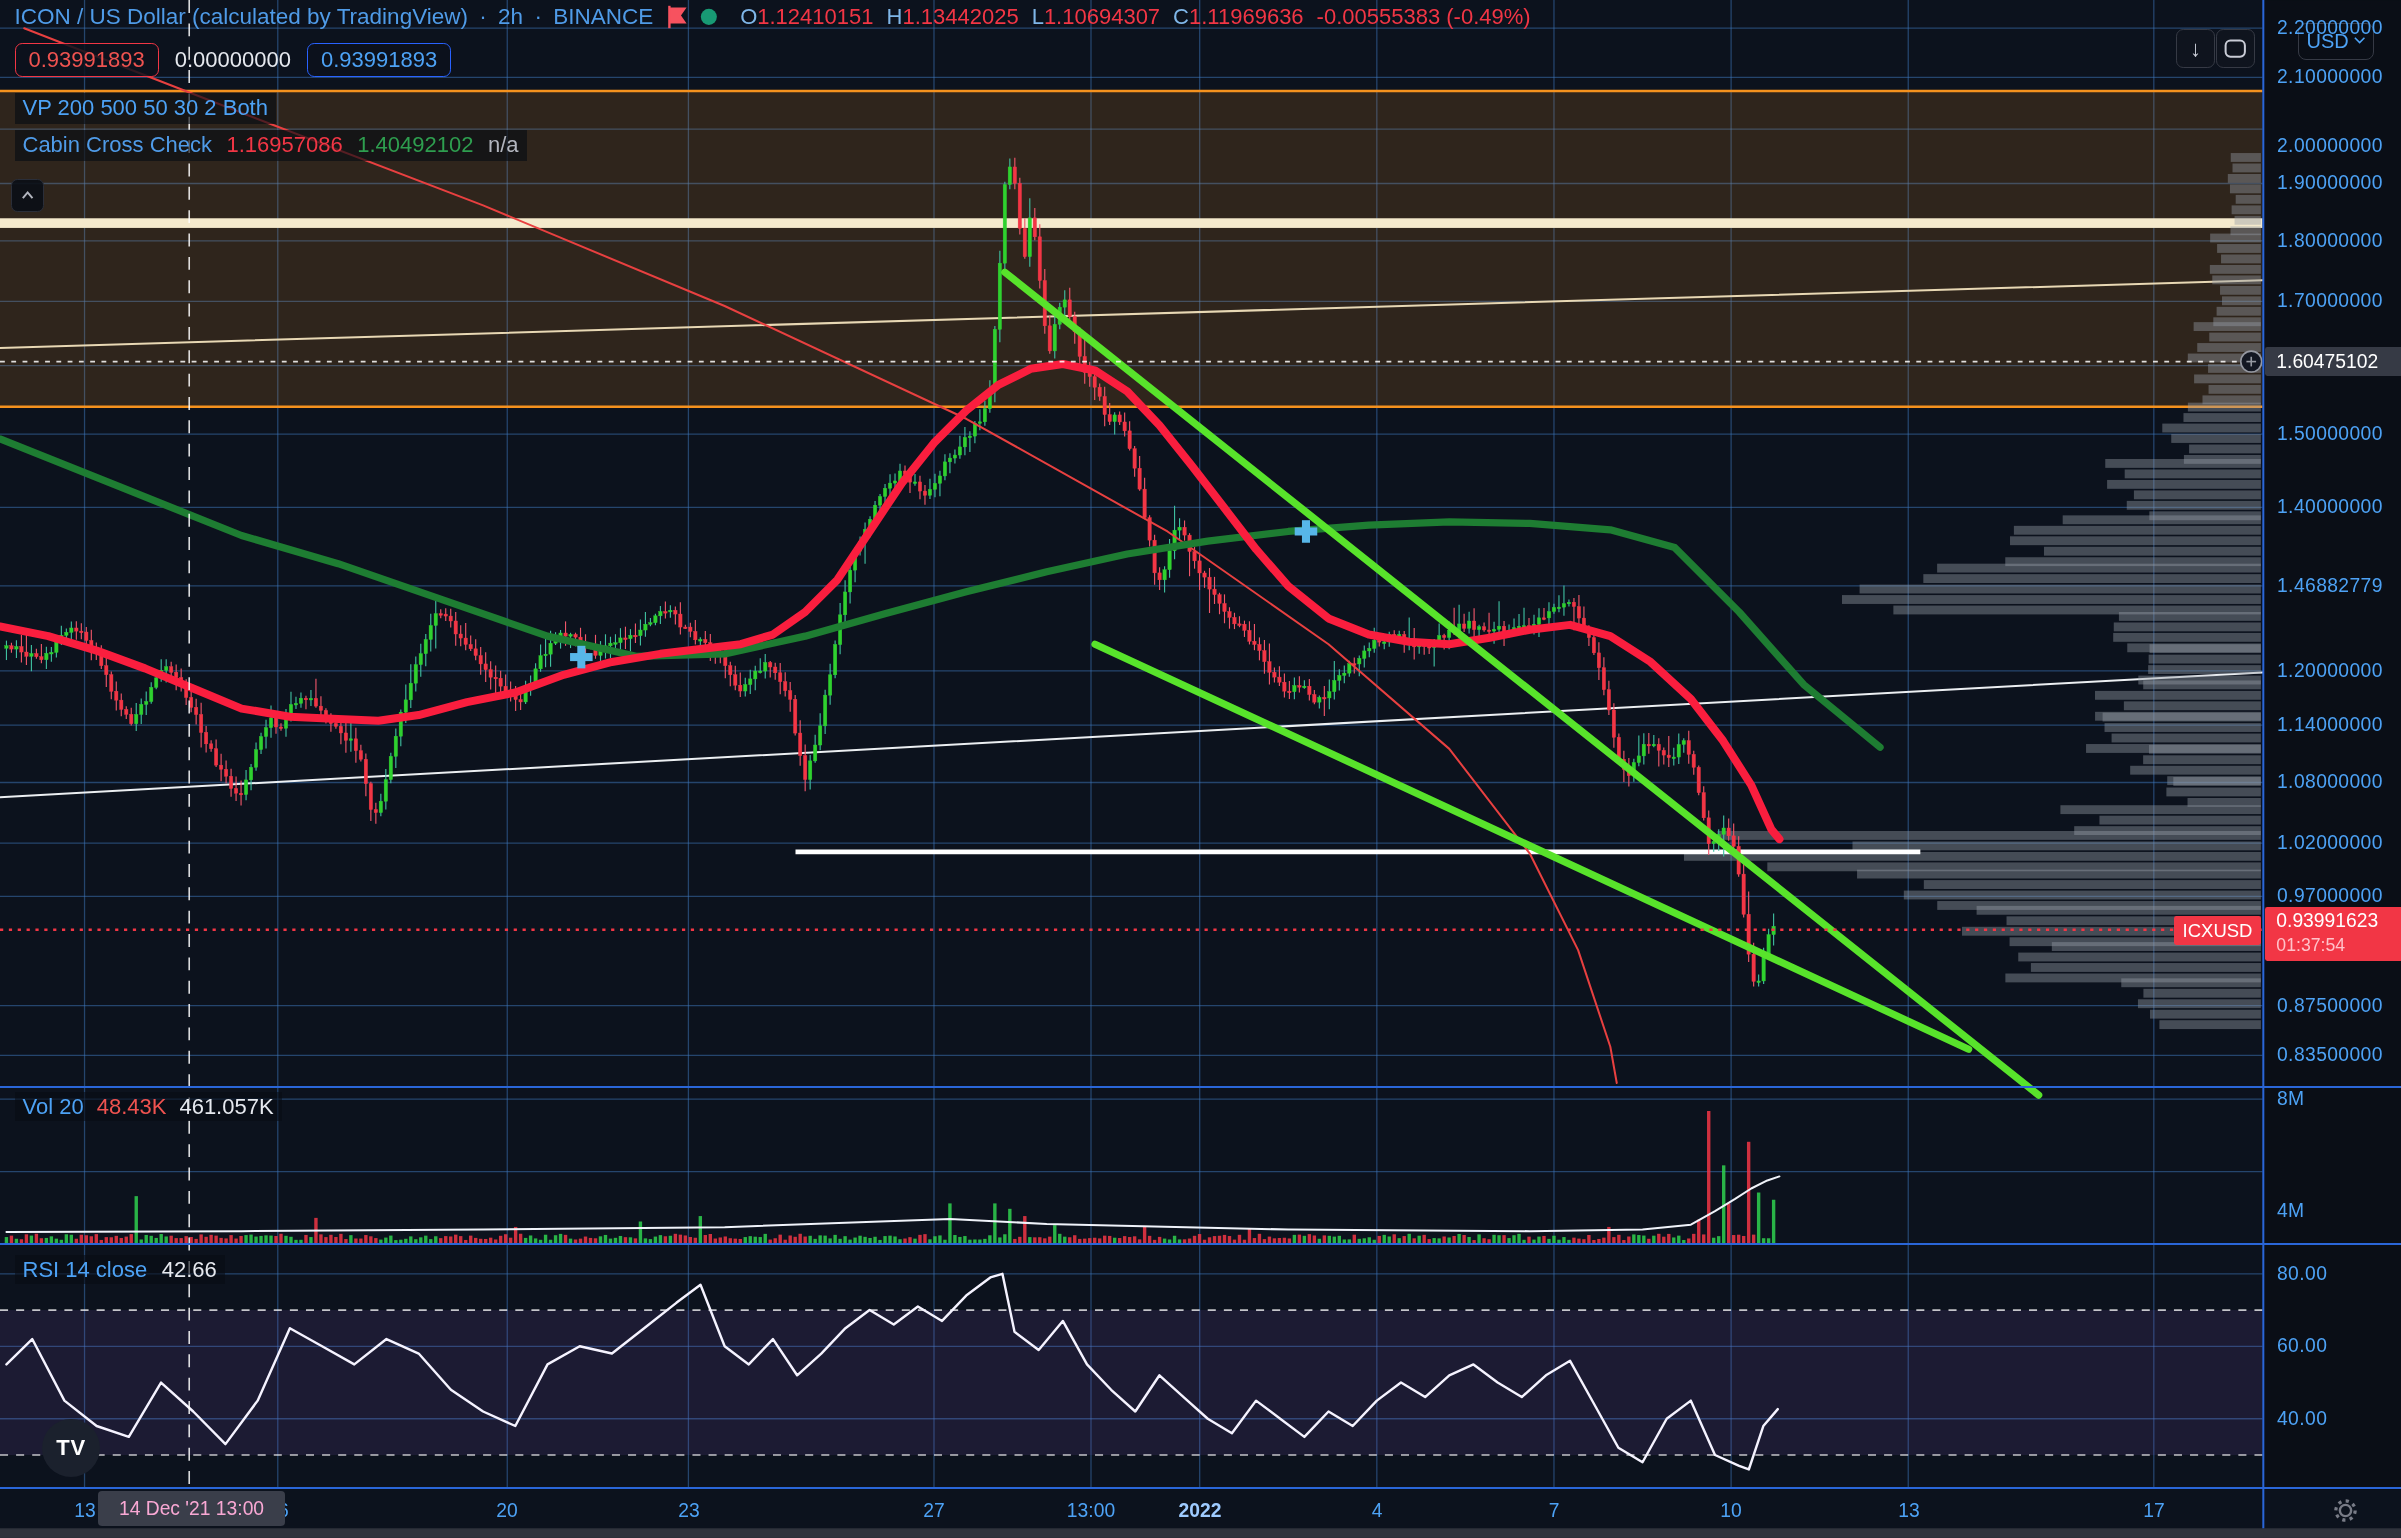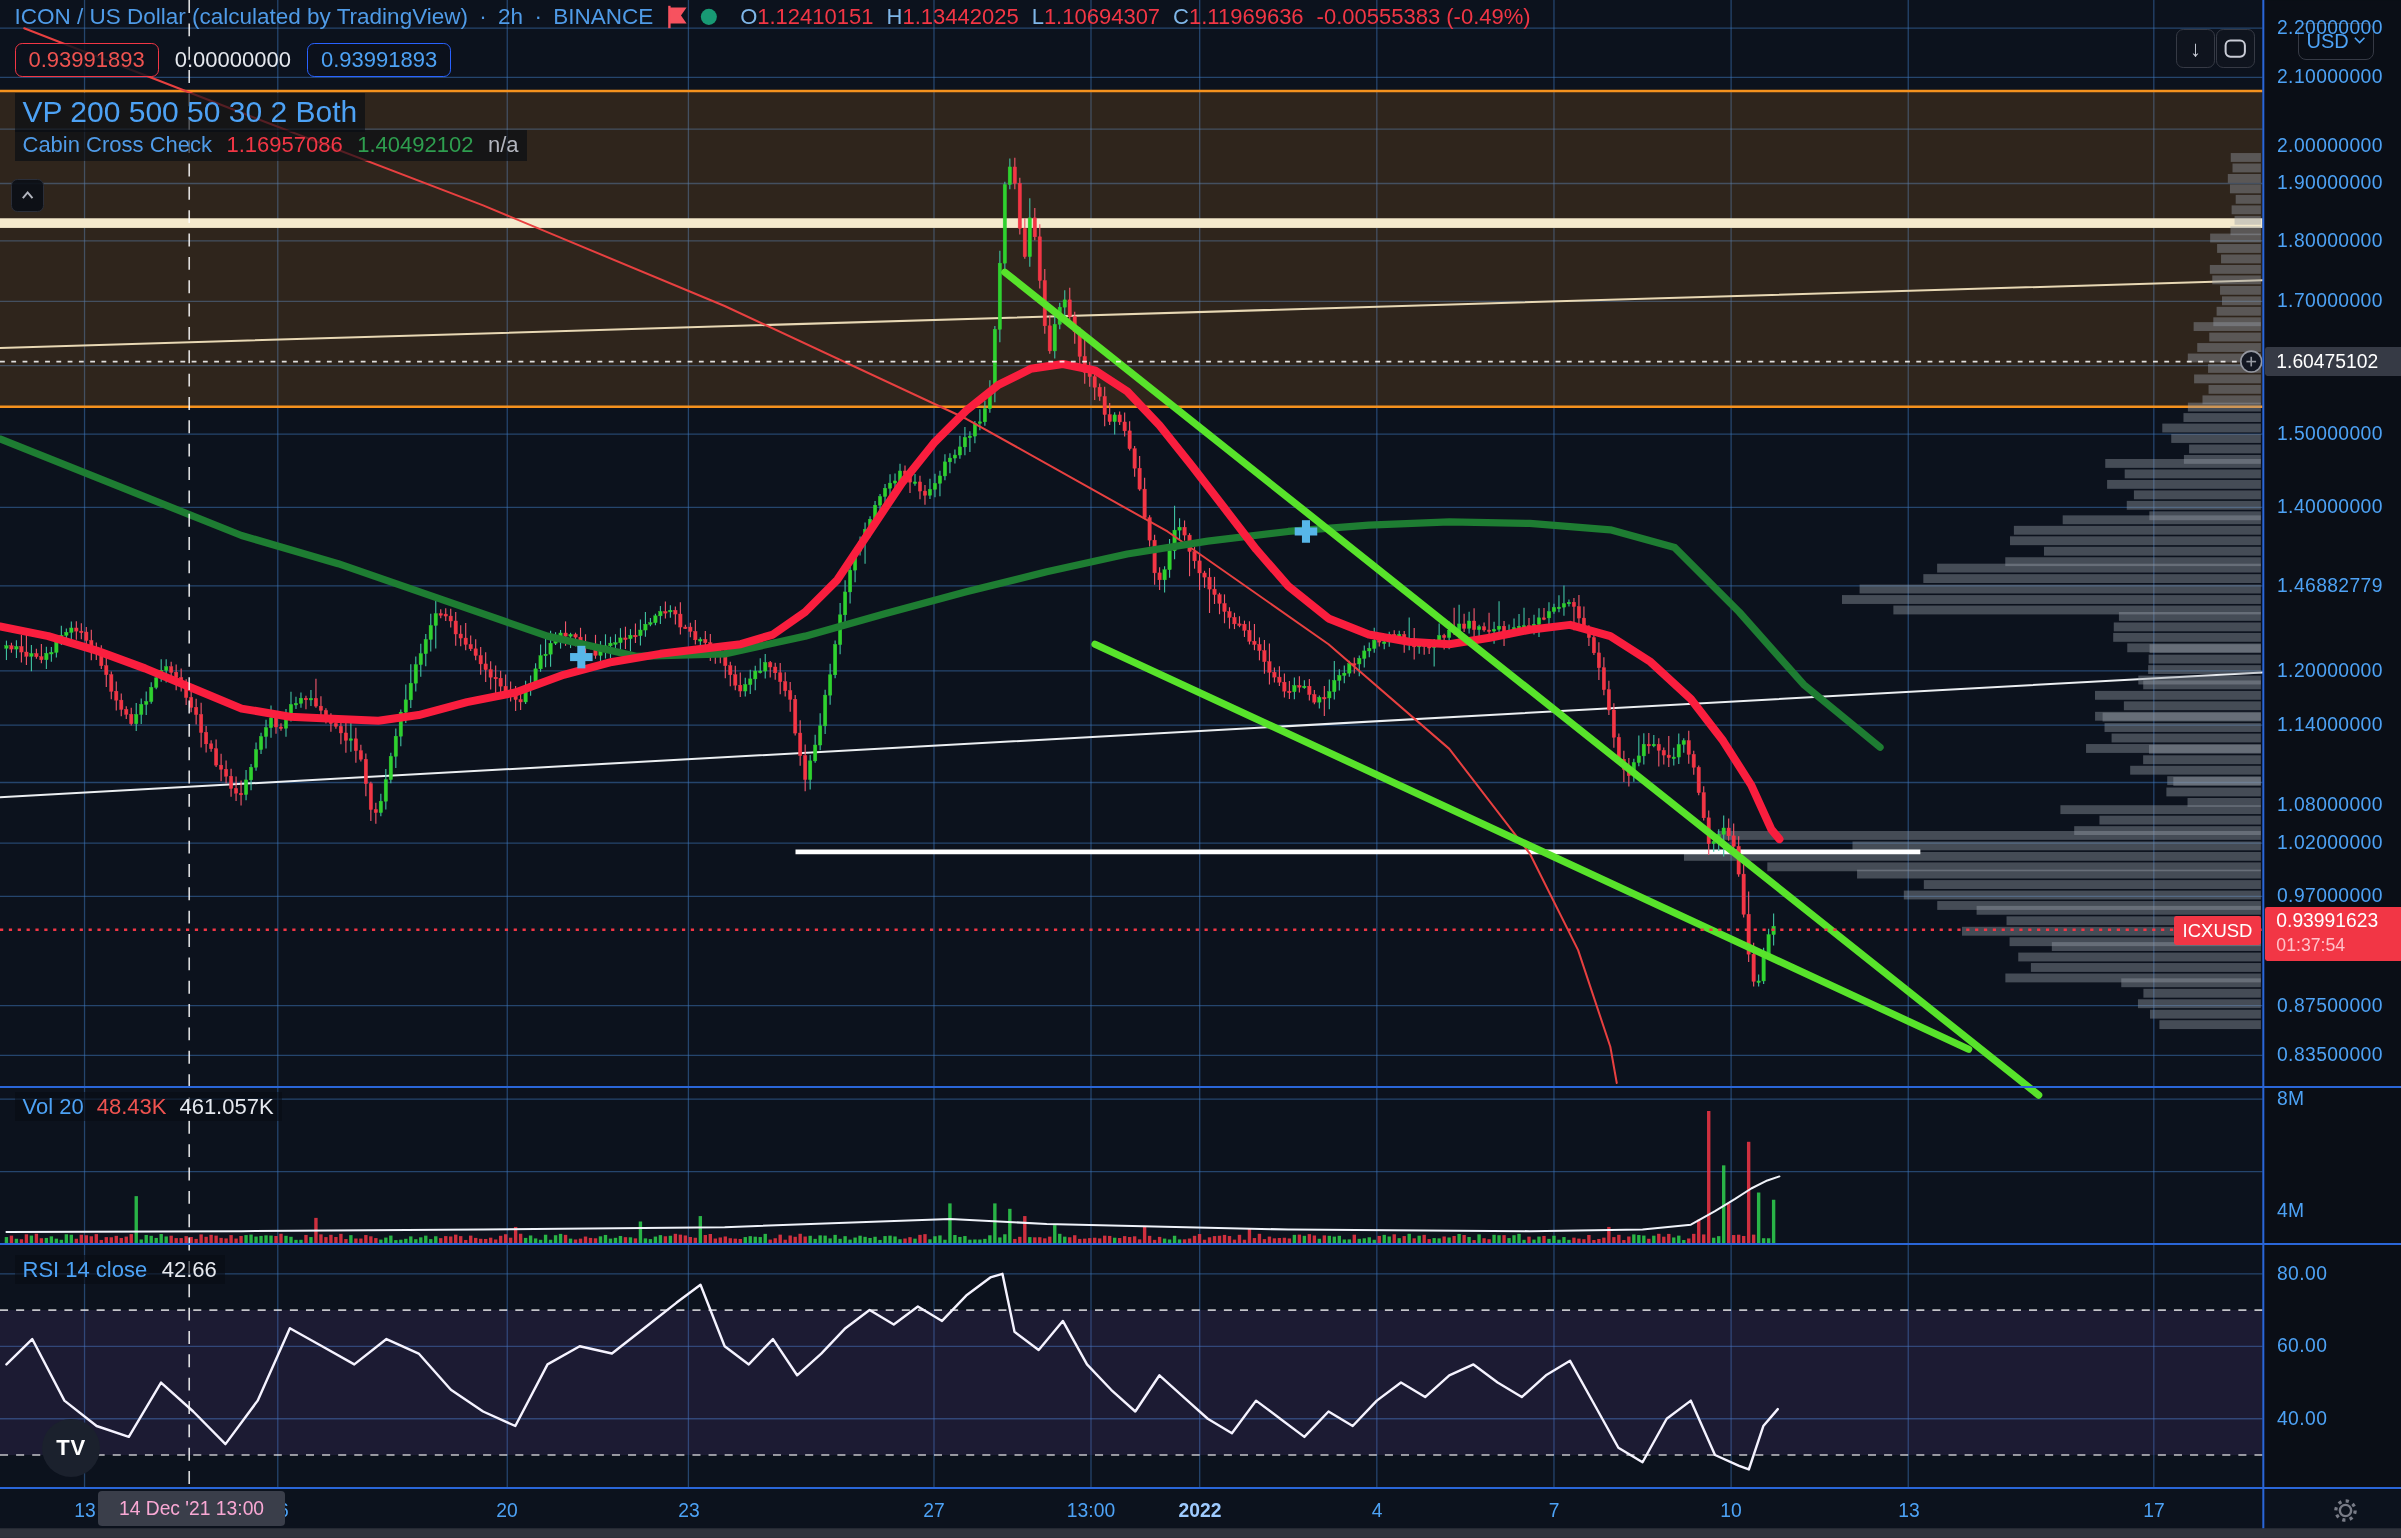--- a/index.html
+++ b/index.html
@@ -11,21 +11,21 @@
   #row-title{left:14.5px;top:4px;display:flex;align-items:center;gap:11.3px;font-size:22.5px;}
   .t-blue{color:#4f9be8;}
   .ohlc{display:flex;gap:13px;font-size:22px;margin-left:11.3px;}
   .ohlc .L{color:#7fb6e8;}
   .ohlc .V{color:#f23645;}
   #row-badges{left:14.5px;top:43px;display:flex;align-items:center;font-size:22px;}
   .badge{border-radius:7.2px;padding:3.2px 13px;background:rgba(13,18,28,.85);}
   .badge.red{border:1.6px solid #f23645;color:#ef5350;}
   .badge.blue{border:1.6px solid #2962ff;color:#4da2f5;}
   #mid-zero{color:#e6e9ef;margin:0 16px;}
-  #row-vp{left:14.5px;top:93px;font-size:30px;color:#4da2f5;background:rgba(8,12,20,.65);padding:2.4px 8px;}
+  #row-vp{left:14.5px;top:93px;font-size:22px;color:#4da2f5;background:rgba(8,12,20,.65);padding:2.4px 8px;}
   #row-cabin{left:14.5px;top:130px;font-size:22px;background:rgba(8,12,20,.65);padding:2.4px 8px;display:flex;gap:14.5px;}
   #row-cabin .red{color:#f23645;} #row-cabin .grn{color:#2e9e4f;} #row-cabin .na{color:#b2b5be;}
   #btn-collapse{left:11.3px;top:179px;width:31px;height:31px;background:rgba(10,14,22,.9);
      border:0.8px solid #2a2e39;border-radius:6.4px;display:flex;align-items:center;justify-content:center;}
   
   #legend-vol{left:14.5px;top:1092px;font-size:22px;background:rgba(8,12,20,.6);padding:1.6px 8px;display:flex;gap:13px;}
   #legend-vol .lbl{color:#4da2f5;} #legend-vol .ma{color:#ef5350;} #legend-vol .val{color:#e6e9ef;}
   #legend-rsi{left:14.5px;top:1255px;font-size:22px;background:rgba(8,12,20,.6);padding:1.6px 8px;display:flex;gap:14.5px;}
   #legend-rsi .lbl{color:#4da2f5;} #legend-rsi .val{color:#e6e9ef;}
   
@@ -1388,21 +1388,21 @@
       <div class="axlabel " style="top: 66px;">2.10000000</div>
       <div class="axlabel " style="top: 118px; margin-top: 17px;">2.00000000</div>
       <div class="axlabel " style="top: 172px;">1.90000000</div>
       <div class="axlabel " style="top: 230px;">1.80000000</div>
       <div class="axlabel " style="top: 290px;">1.70000000</div>
       <div class="axlabel " style="top: 423px;">1.50000000</div>
       <div class="axlabel " style="top: 496px;">1.40000000</div>
       <div class="axlabel " style="top: 575px;">1.46882779</div>
       <div class="axlabel " style="top: 660px;">1.20000000</div>
       <div class="axlabel " style="top: 714px;">1.14000000</div>
-      <div class="axlabel " style="top: 794px;">1.08000000</div>
+      <div class="axlabel " style="top: 771px;">1.08000000</div>
       <div class="axlabel " style="top: 832px;">1.02000000</div>
       <div class="axlabel " style="top: 885px;">0.97000000</div>
       <div class="axlabel " style="top: 995px;">0.87500000</div>
       <div class="axlabel " style="top: 1044px;">0.83500000</div>
       <div class="axlabel " style="top: 1088px;">8M</div>
       <div class="axlabel " style="top: 1200px;">4M</div>
       <div class="axlabel " style="top: 1263px;">80.00</div>
       <div class="axlabel " style="top: 1335px;">60.00</div>
       <div class="axlabel " style="top: 1408px;">40.00</div>
     </div>

